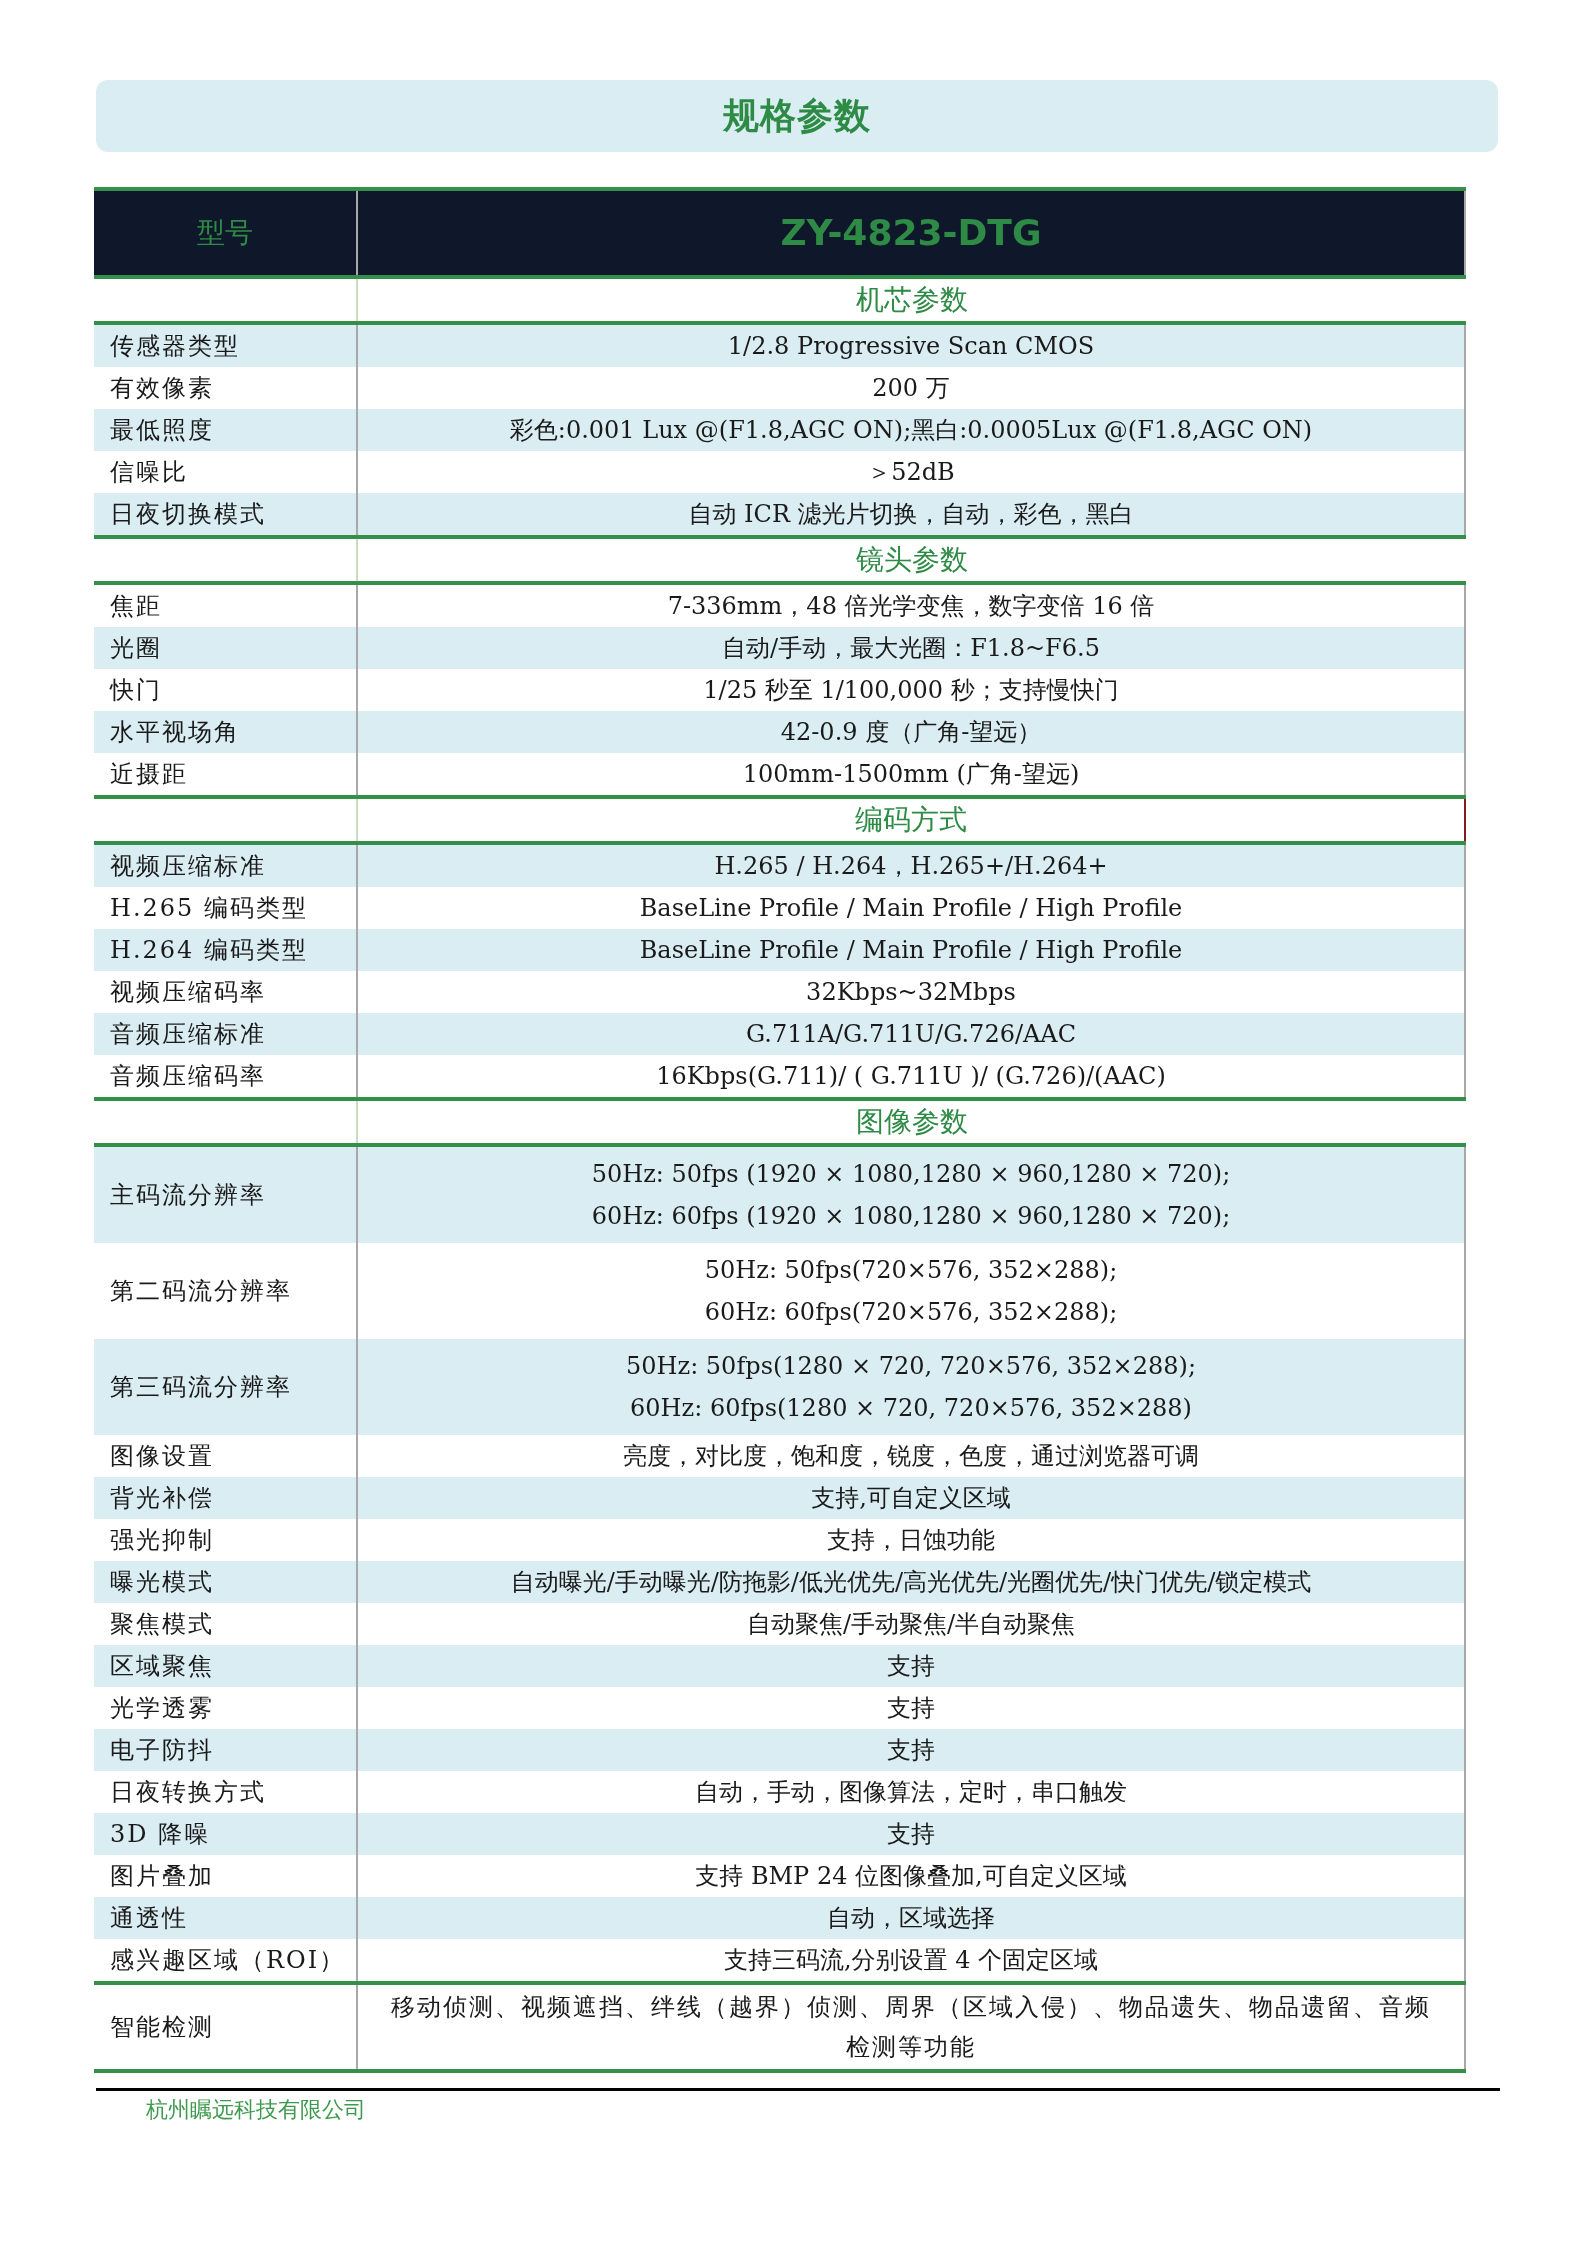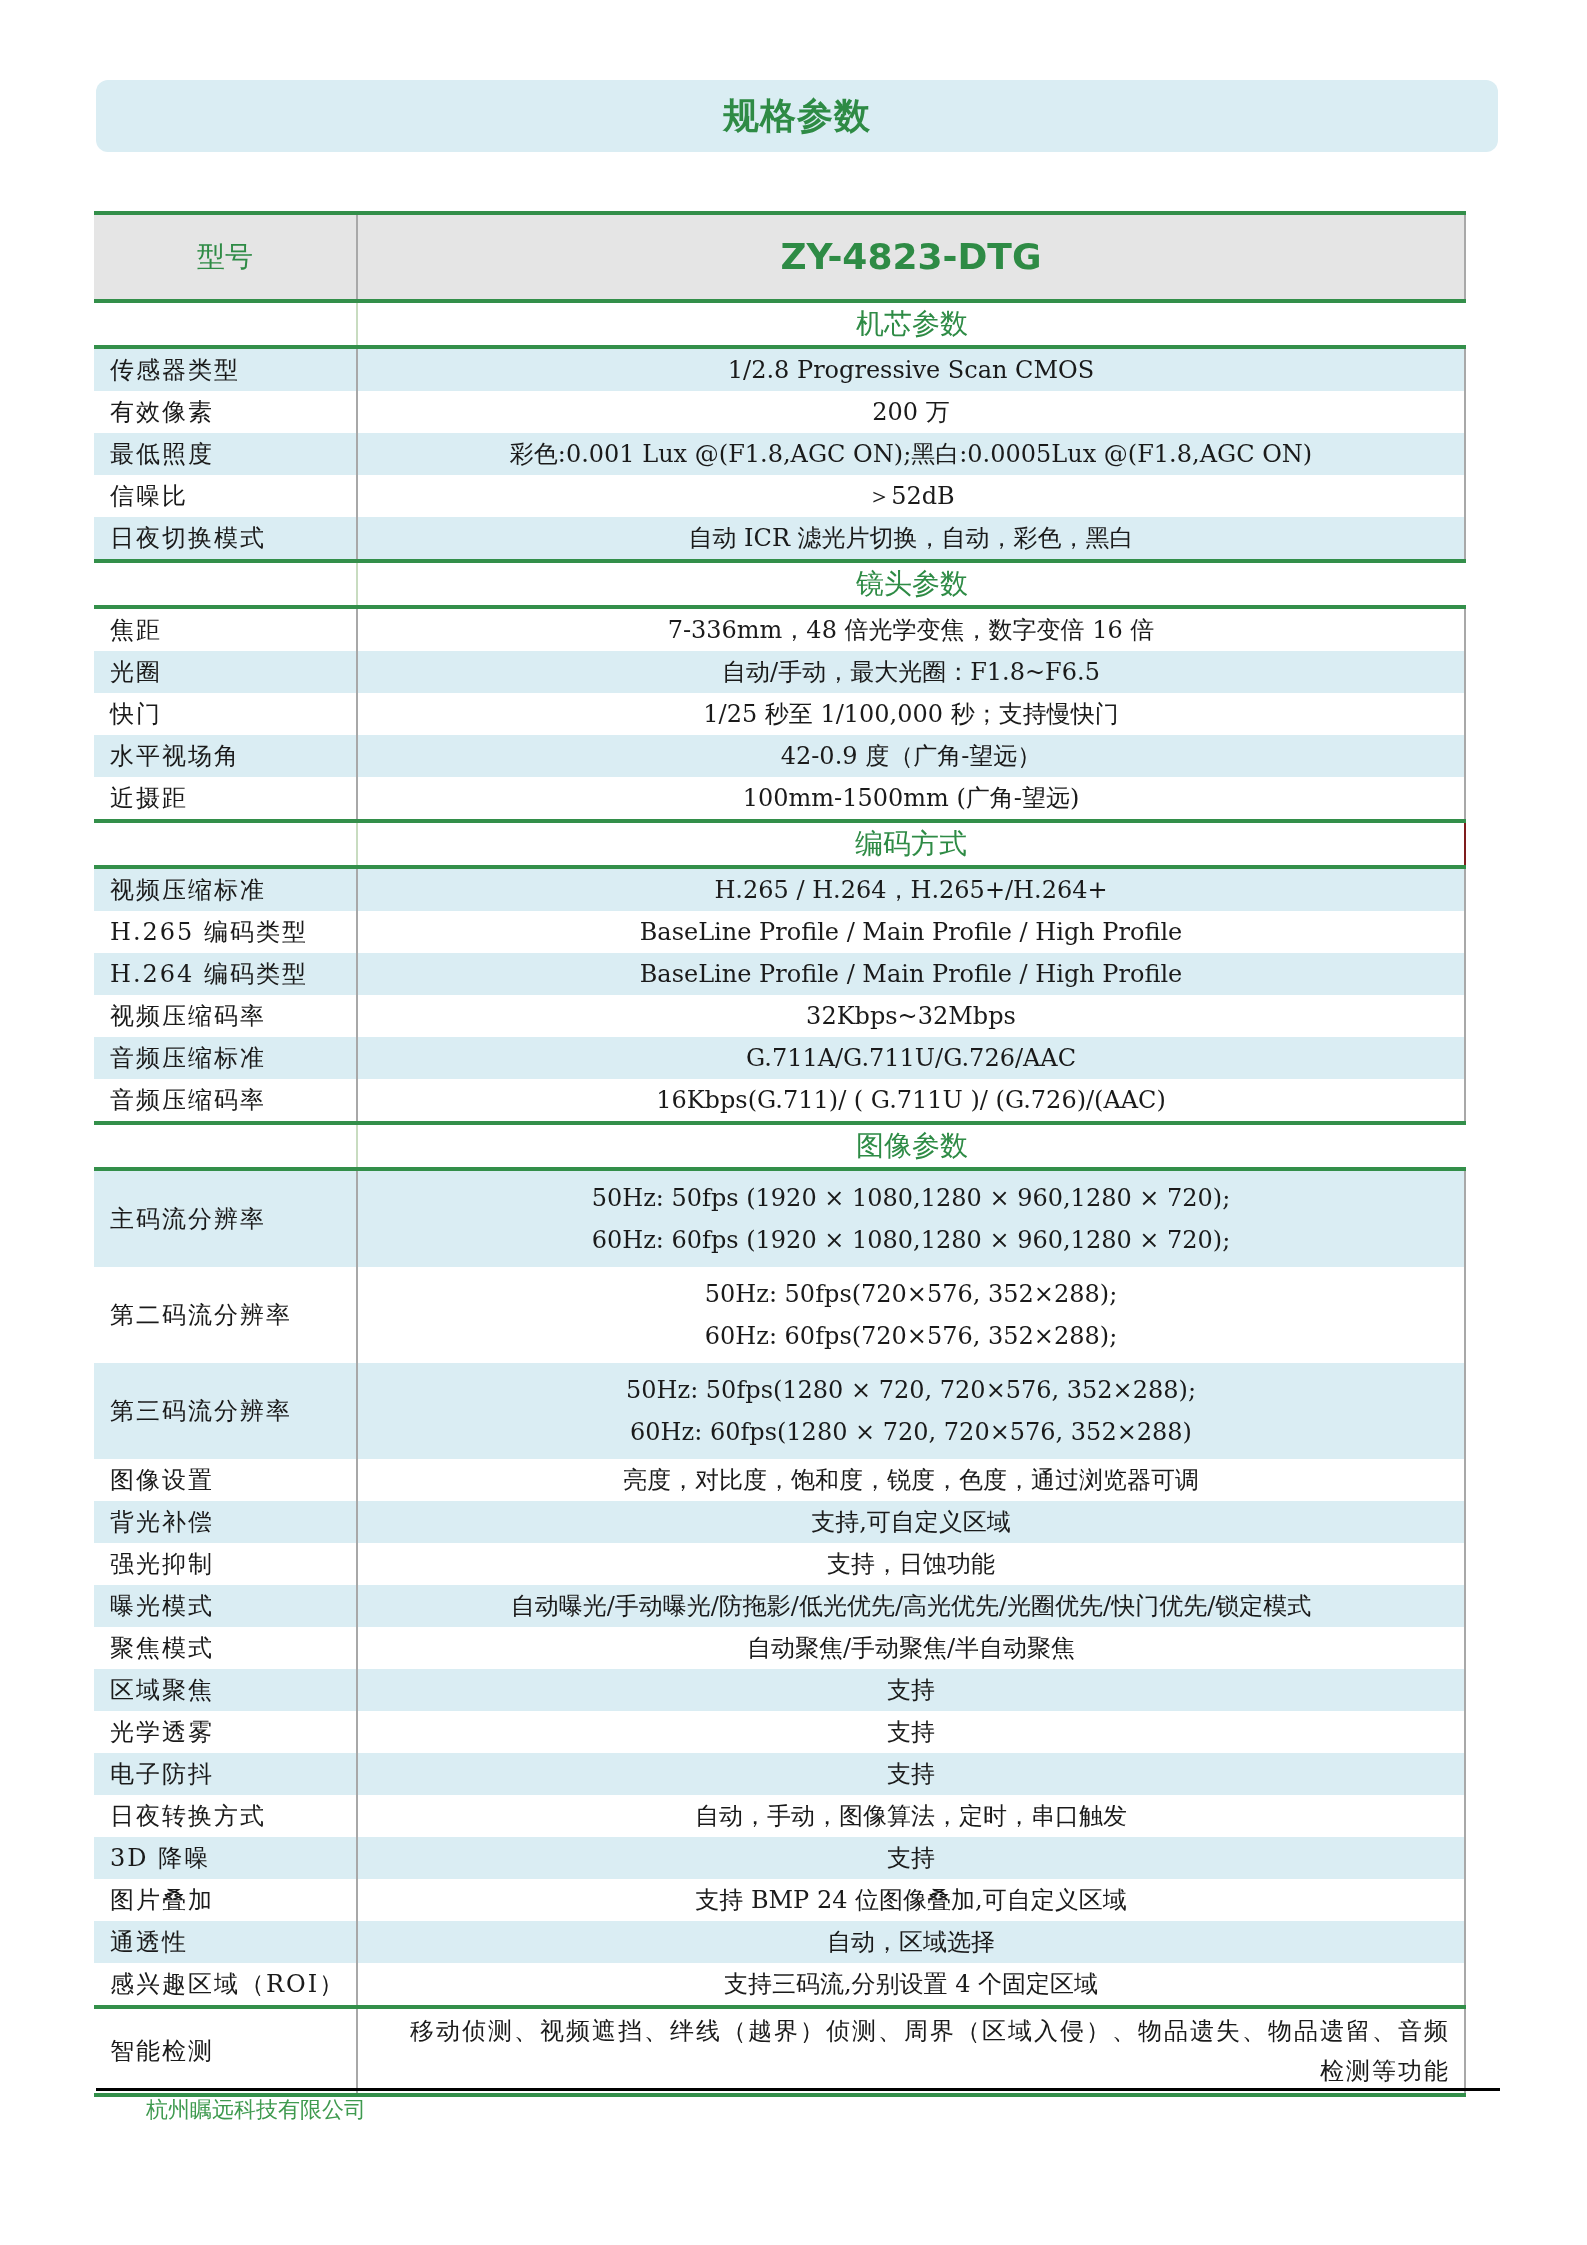--- a/index.html
+++ b/index.html
@@ -12,32 +12,32 @@
   .spec-table { position: absolute; left: 94px; top: 187px; width: 1372px; }
   .row { display: flex; position: relative; }
   .row .k { width: 264px; box-sizing: border-box; border-right: 2px solid #a8a8a8;
             padding-left: 16px; display: flex; align-items: center; font-size: 24px; letter-spacing: 2px; }
   .row .v { flex: 1; display: flex; flex-direction: column; align-items: center; justify-content: center;
             font-size: 24px; text-align: center; line-height: 42px; border-right: 2px solid #a8a8a8; }
   .row.shade { background: #daedf3; }
   .row.data { height: 42px; }
   .row.tall { height: 96px; }
   .row.tall .v div { height: 42px; }
-  .model-row { height: 84px; background: #e5e5e5; border-top: 4px solid #338f4a; border-bottom: 4px solid #338f4a; margin-top: 24px; }
+  .model-row { height: 84px; background: #0f172a; border-top: 4px solid #338f4a; border-bottom: 4px solid #338f4a; }
   .model-row .k { justify-content: center; padding-left: 0; color: #2e8b45;
             font-family: "DejaVu Sans", "Liberation Sans", sans-serif; font-size: 28px; letter-spacing: 0; }
   .model-row .v { color: #2e8b45; font-family: "DejaVu Sans", "Liberation Sans", sans-serif;
             font-weight: bold; font-size: 36px; }
   .section { height: 42px; border-bottom: 4px solid #338f4a; }
   .section.top { border-top: 4px solid #338f4a; }
   .section .k { border-right: 2px solid #c8dcc0; }
   .section .v { color: #2e8b45; font-family: "DejaVu Sans", "Liberation Sans", sans-serif; font-size: 28px; border-right: none; }
   .section.boxed .v { border-right: 2px solid #7f1d1d; }
   .row.smart { height: 84px; border-bottom: 4px solid #338f4a; }
-  .row.smart .v { padding: 0 14px; line-height: 40px; letter-spacing: 2px; align-items: flex-end; }
+  .row.smart .v { padding: 0 14px; line-height: 40px; letter-spacing: 2px; }
   .footer-line { position: absolute; left: 96px; top: 2088px; width: 1404px; height: 3px; background: #000; }
   .footer-text { position: absolute; left: 146px; top: 2095px; font-size: 22px; color: #3f9a4f;
                  font-family: "DejaVu Serif", "Liberation Serif", serif; }
 </style>
 </head>
 <body>
 
 <div class="title-banner">
   <span>规格参数</span>
 </div>

